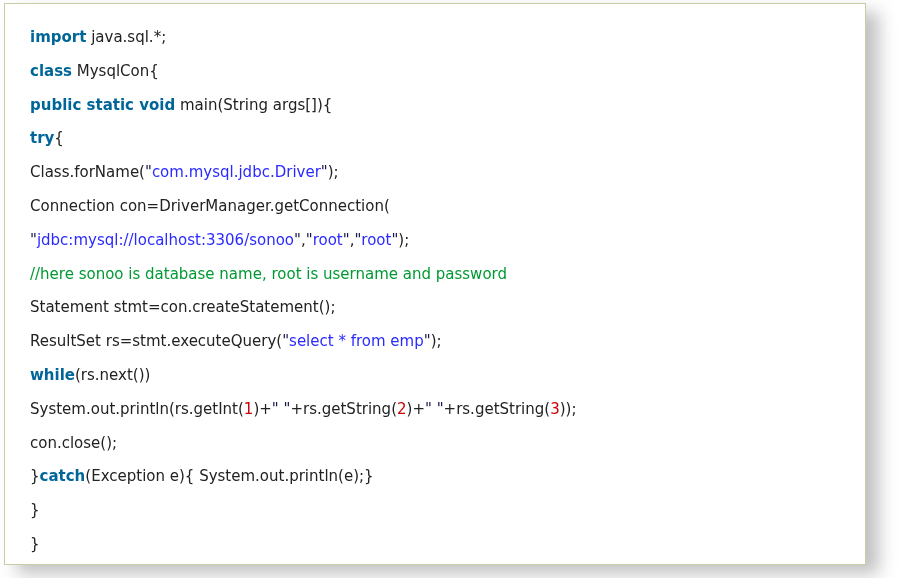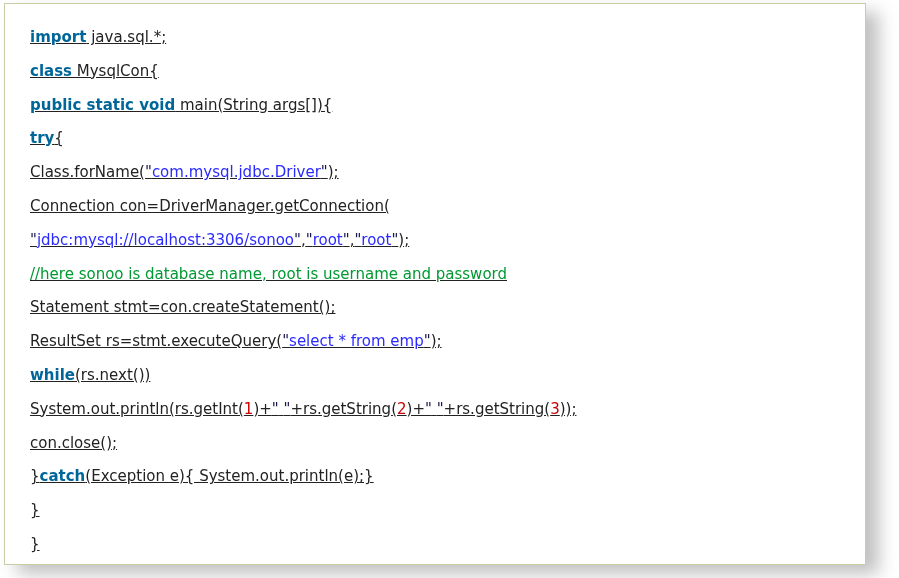--- a/index.html
+++ b/index.html
@@ -19,21 +19,20 @@
     background: var(--c-box-bg, #ffffff);
     border: 1px solid var(--c-box-border, #c9cda5);
     box-shadow: 13px 9px 16px rgba(120,120,120,0.45);
   }
   .code-lines {
     padding: 17px 20px 6px 25px;
     font-size: 15px;
     line-height: 33.8px;
     color: var(--c-plain, #222222);
     white-space: pre;
-    text-decoration: underline;
   }
   .code-line { height: 33.8px; }
   .seg-plain   { color: var(--c-plain,   #222222); }
   .seg-keyword { color: var(--c-keyword, #006699); font-weight: bold; }
   .seg-string  { color: var(--c-string,  #2a2aff); }
   .seg-quote   { color: var(--c-quote,   #16164a); }
   .seg-comment { color: var(--c-comment, #009933); }
   .seg-number  { color: var(--c-number,  #cc0000); }
 </style>
 </head>

